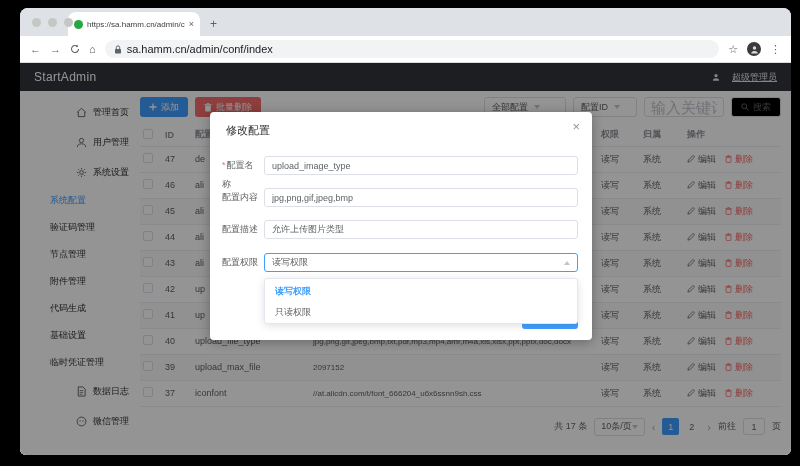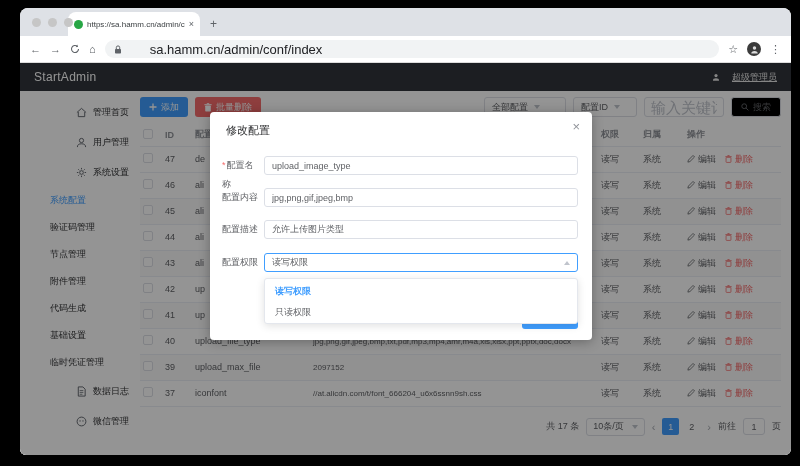--- a/index.html
+++ b/index.html
@@ -13,21 +13,21 @@
   .light { width:9px; height:9px; border-radius:50%; background:#c6c6c6; }
   .tab { margin-left:48px; width:132px; height:24px; background:#fff; border-radius:8px 8px 0 0; display:flex; align-items:center; padding:0 6px; gap:4px; }
   .favicon { width:9px; height:9px; border-radius:50%; background:#27a644; flex:none; }
   .tab-title { font-size:8px; color:#3c4043; white-space:nowrap; overflow:hidden; flex:1; }
   .tab-close { font-size:9px; color:#5f6368; }
   .newtab { font-size:12px; color:#5f6368; margin:0 0 5px 10px; }
   .urlbar { height:27px; background:#fff; display:flex; align-items:center; padding:0 10px; gap:9px; border-bottom:1px solid #dcdcdc; }
   .navico { font-size:11px; color:#5f6368; line-height:1; }
   .navico svg { display:block; }
   .urlpill { flex:1; height:18px; background:#f1f3f4; border-radius:9px; display:flex; align-items:center; padding:0 9px; gap:5px; }
-  .url-text { font-size:13px; color:#202124;margin-left:23px; }
+  .url-text { font-size:11px; color:#202124; }
   .avatar { width:14px; height:14px; border-radius:50%; background:#3b3b3b; display:flex; align-items:center; justify-content:center; }
 
   
   .page { position:relative; height:392px; background:#fff; overflow:hidden; }
   .app-header { height:28px; background:#31353b; display:flex; align-items:center; justify-content:space-between; padding:0 14px; }
   .brand { color:#fff; font-size:12px; letter-spacing:.3px; }
   .hd-user { color:#e6e6e6; font-size:9px; display:flex; align-items:center; gap:12px;text-decoration:underline; }
   .app-body { display:flex; height:364px; }
 
   .sidebar { width:110px; background:#fff; padding-top:6px; flex:none; }
@@ -54,21 +54,21 @@
   td { height:26px; border-bottom:1px solid #ebeef5; padding:0 3px; white-space:nowrap; overflow:hidden; }
   tbody tr:nth-child(2n+3) { background:#fafafa; }
   .col-cb{width:22px}.col-id{width:30px}.col-nm{width:118px}.col-ct{width:288px}.col-pm{width:42px}.col-ow{width:44px}
   .cb { display:inline-block; width:10px; height:10px; border:1px solid #dcdfe6; border-radius:2px; background:#fff; }
   td.ct { font-size:8px; }
   .op { display:inline-flex; align-items:center; gap:3px; margin-right:9px; color:#606266; }
   .op svg { display:block; }
   .op.del { color:#f56c6c; }
 
   .pagination { display:flex; align-items:center; justify-content:flex-end; gap:7px; margin-top:11px; font-size:9px; color:#606266; }
-  .pg-size { height:18px; border:1px solid #dcdfe6; border-radius:3px; display:inline-flex; align-items:center; gap:8px; padding:0 6px; background:#fff; }
+  .pg-size { height:18px; border:1px solid #dcdfe6; border-radius:3px; display:inline-flex; align-items:center; gap:0; padding:0 6px; background:#fff; }
   .pg-arrow { color:#a8abb2; font-size:11px; }
   .pg-num { min-width:17px; height:17px; display:inline-flex; align-items:center; justify-content:center; border-radius:2px; }
   .pg-num.active { background:#409eff; color:#fff; }
   .pg-goto { width:22px; height:17px; border:1px solid #dcdfe6; border-radius:3px; text-align:center; font-size:9px; color:#606266; font-family:inherit; }
 
   
   .mask { position:absolute; inset:0; background:rgba(0,0,0,0.42); z-index:5; }
   .modal { position:absolute; left:190px; top:49px; width:382px; height:228px; background:#fff; border-radius:4px; z-index:10; box-shadow:0 2px 12px rgba(0,0,0,.3); }
   .m-title { position:absolute; left:16px; top:11px; font-size:11px; color:#303133; }
   .m-close { position:absolute; right:12px; top:8px; font-size:13px; color:#909399; line-height:1; }

